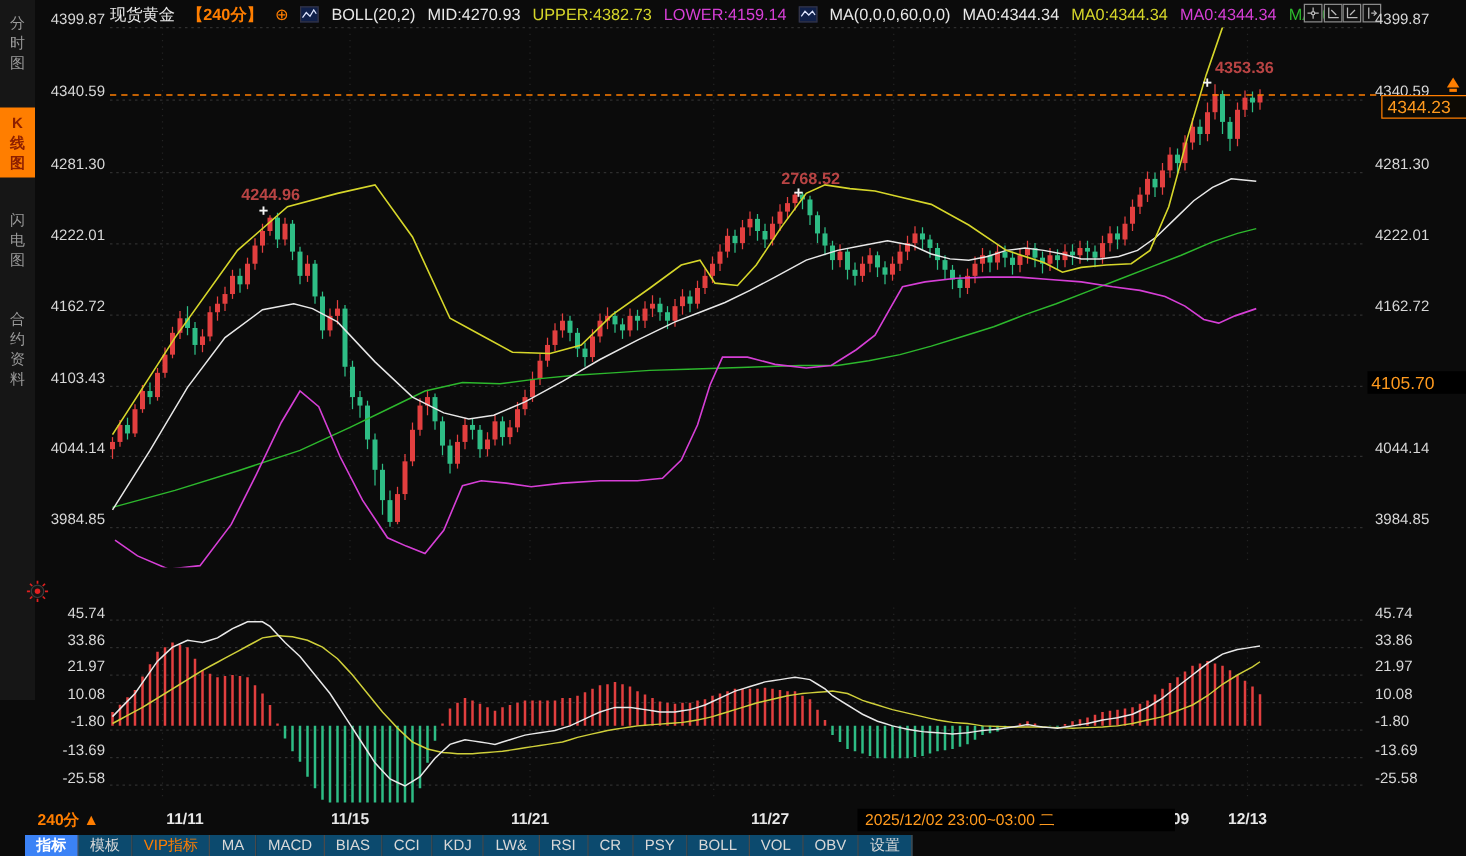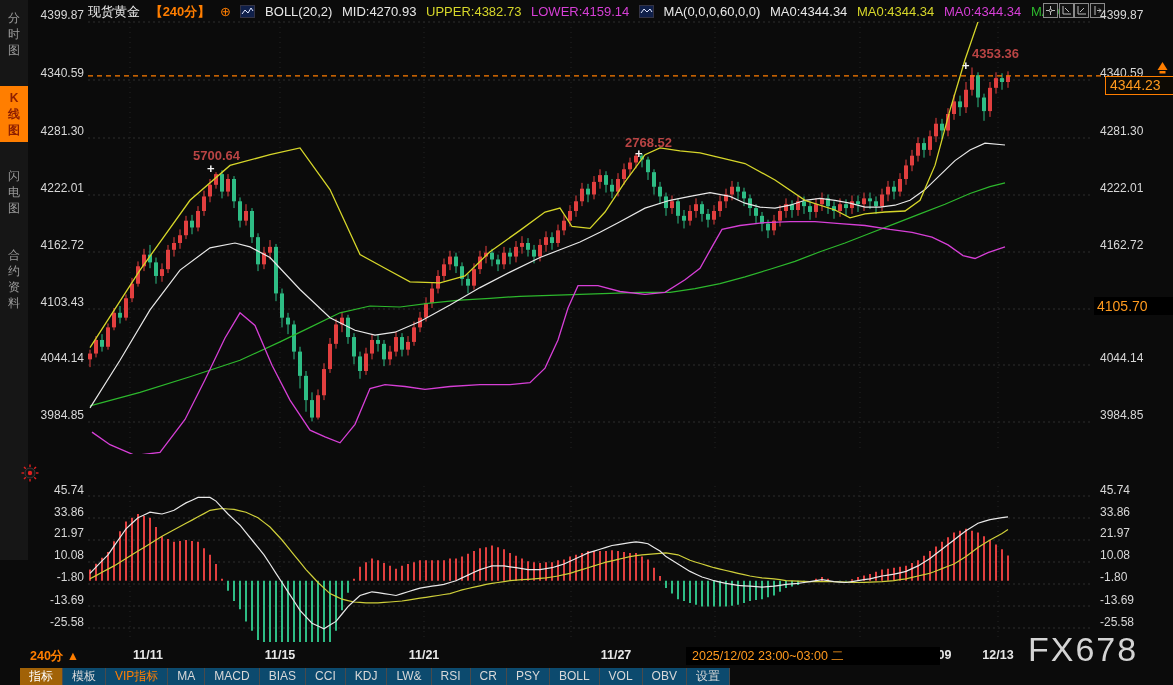--- a/index.html
+++ b/index.html
@@ -41,21 +41,21 @@
   #xaxis-row{position:absolute;left:0;top:648px;width:939px;height:18px;font-size:12.5px;}
   #period-label{position:absolute;left:30px;top:0;color:#ff7e00;font-weight:bold;}
   .xlbl{position:absolute;top:0;color:#e8e8e8;font-weight:bold;transform:translateX(-50%);}
   #x-partial{position:absolute;top:0;color:#e8e8e8;font-weight:bold;}
   #x-tooltip{position:absolute;top:-1px;height:18px;background:#000;color:#ff9a1e;
              line-height:18px;padding-left:6px;z-index:5;}
   
   #bottom-toolbar{position:absolute;left:20px;top:668px;height:17px;display:flex;z-index:6;}
   .tb-item{height:17px;line-height:17px;padding:0 9px;font-size:12px;color:#d8d8d8;background:#0c4a6e;
            border-right:1px solid #4a4a4a;white-space:nowrap;cursor:default;}
-  .tb-item.active{background:#a16207;color:#fff;font-weight:normal;}
+  .tb-item.active{background:#3b82f6;color:#fff;font-weight:bold;}
   .tb-item.vip{color:#ff7e00;}
   
   #watermark{position:absolute;left:1028px;top:630px;font-size:34px;color:#d4d4d4;
              letter-spacing:2px;font-weight:500;}
   svg#chart{position:absolute;left:0;top:0;}
 </style>
 </head>
 <body>
 
 <div id="app">
@@ -661,21 +661,21 @@
       <div class="yrlbl" style="top: 483px;">45.74</div>
       <div class="yrlbl" style="top: 505px;">33.86</div>
       <div class="yrlbl" style="top: 526px;">21.97</div>
       <div class="yrlbl" style="top: 548px;">10.08</div>
       <div class="yrlbl" style="top: 570px;">-1.80</div>
       <div class="yrlbl" style="top: 593px;">-13.69</div>
       <div class="yrlbl" style="top: 615px;">-25.58</div>
     </div>
 
   <div id="annos">
-      <div class="anno" style="left: 193px; top: 148px;">5700.64</div>
+      <div class="anno" style="left: 193px; top: 148px;">4244.96</div>
       <div class="cross" style="left: 207px; top: 165px;">+</div>
       <div class="anno" style="left: 625px; top: 135px;">2768.52</div>
       <div class="cross" style="left: 635px; top: 150px;">+</div>
       <div class="anno" style="left: 972px; top: 46px;">4353.36</div>
       <div class="cross" style="left: 962px; top: 62px;">+</div>
     </div>
 
   <div id="last-badge">4344.23</div>
   <div id="level-badge">4105.70</div>
 
@@ -722,14 +722,13 @@
       <div class="tb-item">LW&amp;</div>
       <div class="tb-item">RSI</div>
       <div class="tb-item">CR</div>
       <div class="tb-item">PSY</div>
       <div class="tb-item">BOLL</div>
       <div class="tb-item">VOL</div>
       <div class="tb-item">OBV</div>
       <div class="tb-item">设置</div>
     </div>
 
-  <div id="watermark">FX678</div>
 </div>
 
 </body></html>

